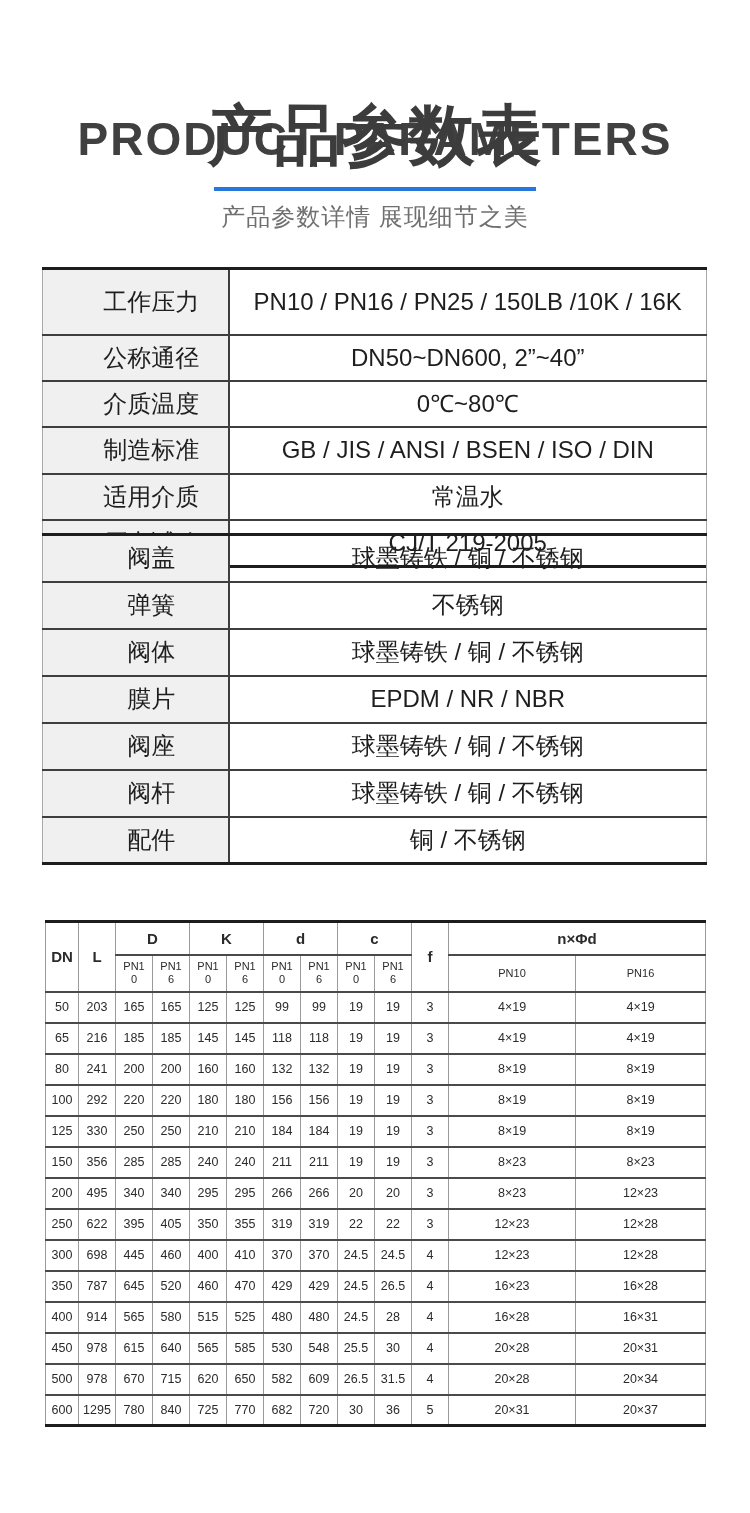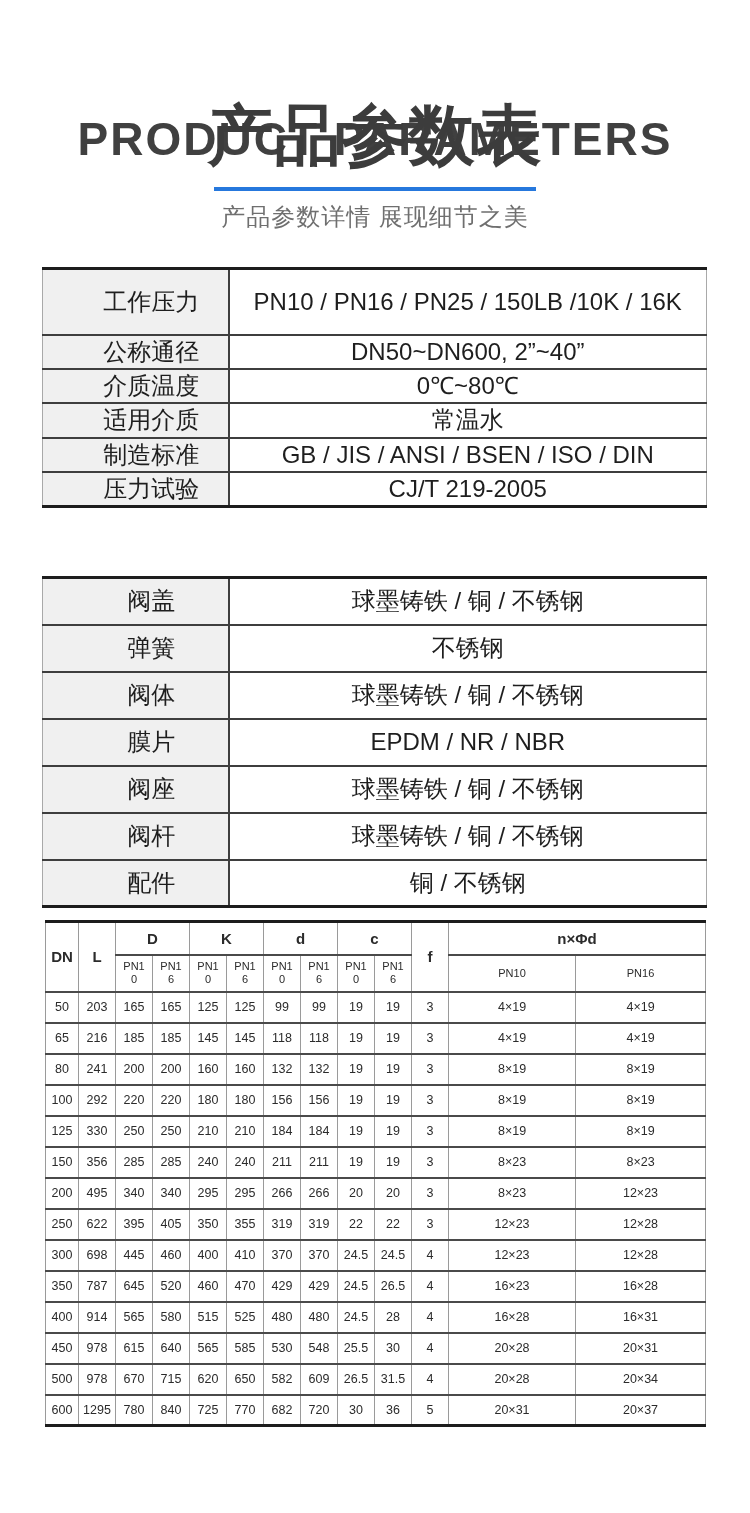--- a/index.html
+++ b/index.html
@@ -27,32 +27,32 @@
     margin:8px auto 10px auto;
   }
   .subtitle {
     position:relative; z-index:1;
     font-size:24px; color:#6f6f6f; letter-spacing:1px;
   }
 
   
   .spec-wrap { position:absolute; left:42px; width:665px; }
   .spec-wrap.t1 { top:267px; }
-  .spec-wrap.t2 { top:576px; }
+  .spec-wrap.t2 { top:533px; }
   table { border-collapse:collapse; table-layout:fixed; width:100%; }
   .spec-table { border-top:3px solid #1d1d1d; border-bottom:3px solid #1d1d1d;
                 border-left:1px solid #a9a9a9; border-right:1px solid #a9a9a9; }
   .spec-table td {
     border-top:2px solid #3e3e3e;
     font-size:24px; color:#1e1e1e; text-align:center; vertical-align:middle;
     line-height:1.35;
   }
   .spec-table tr:first-child td { border-top:none; }
   .spec-table .label-cell { background:#f0f0f0; border-right:2px solid #3e3e3e; width:186px;padding-left:32px; }
-  .spec-table .value-cell { padding:0 20px; }
+  .spec-table .value-cell { padding:6px 20px; }
   .t1 tr { height:33px; }
   .t1 tr:first-child { height:66px; }
   .t2 tr { height:47px; }
 
   
   .dim-wrap { position:absolute; top:920px; left:45px; width:660px; }
   .dim-table { border-top:3px solid #1d1d1d; border-bottom:3px solid #1d1d1d;
                border-left:1px solid #9a9a9a; border-right:1px solid #9a9a9a; }
   .dim-table th, .dim-table td {
     border-left:1px solid #9a9a9a; border-top:2px solid #4a4a4a;
@@ -88,26 +88,26 @@
           </tr>
           <tr>
             <td class="label-cell">公称通径</td>
             <td class="value-cell">DN50~DN600, 2”~40”</td>
           </tr>
           <tr>
             <td class="label-cell">介质温度</td>
             <td class="value-cell">0℃~80℃</td>
           </tr>
           <tr>
+            <td class="label-cell">制造标准</td>
+            <td class="value-cell">GB / JIS / ANSI / BSEN / ISO / DIN</td>
+          </tr>
+          <tr>
             <td class="label-cell">适用介质</td>
             <td class="value-cell">常温水</td>
-          </tr>
-          <tr>
-            <td class="label-cell">制造标准</td>
-            <td class="value-cell">GB / JIS / ANSI / BSEN / ISO / DIN</td>
           </tr>
           <tr>
             <td class="label-cell">压力试验</td>
             <td class="value-cell">CJ/T 219-2005</td>
           </tr>
         </tbody>
     </table>
   </div>
 
   <div class="spec-wrap t2">

